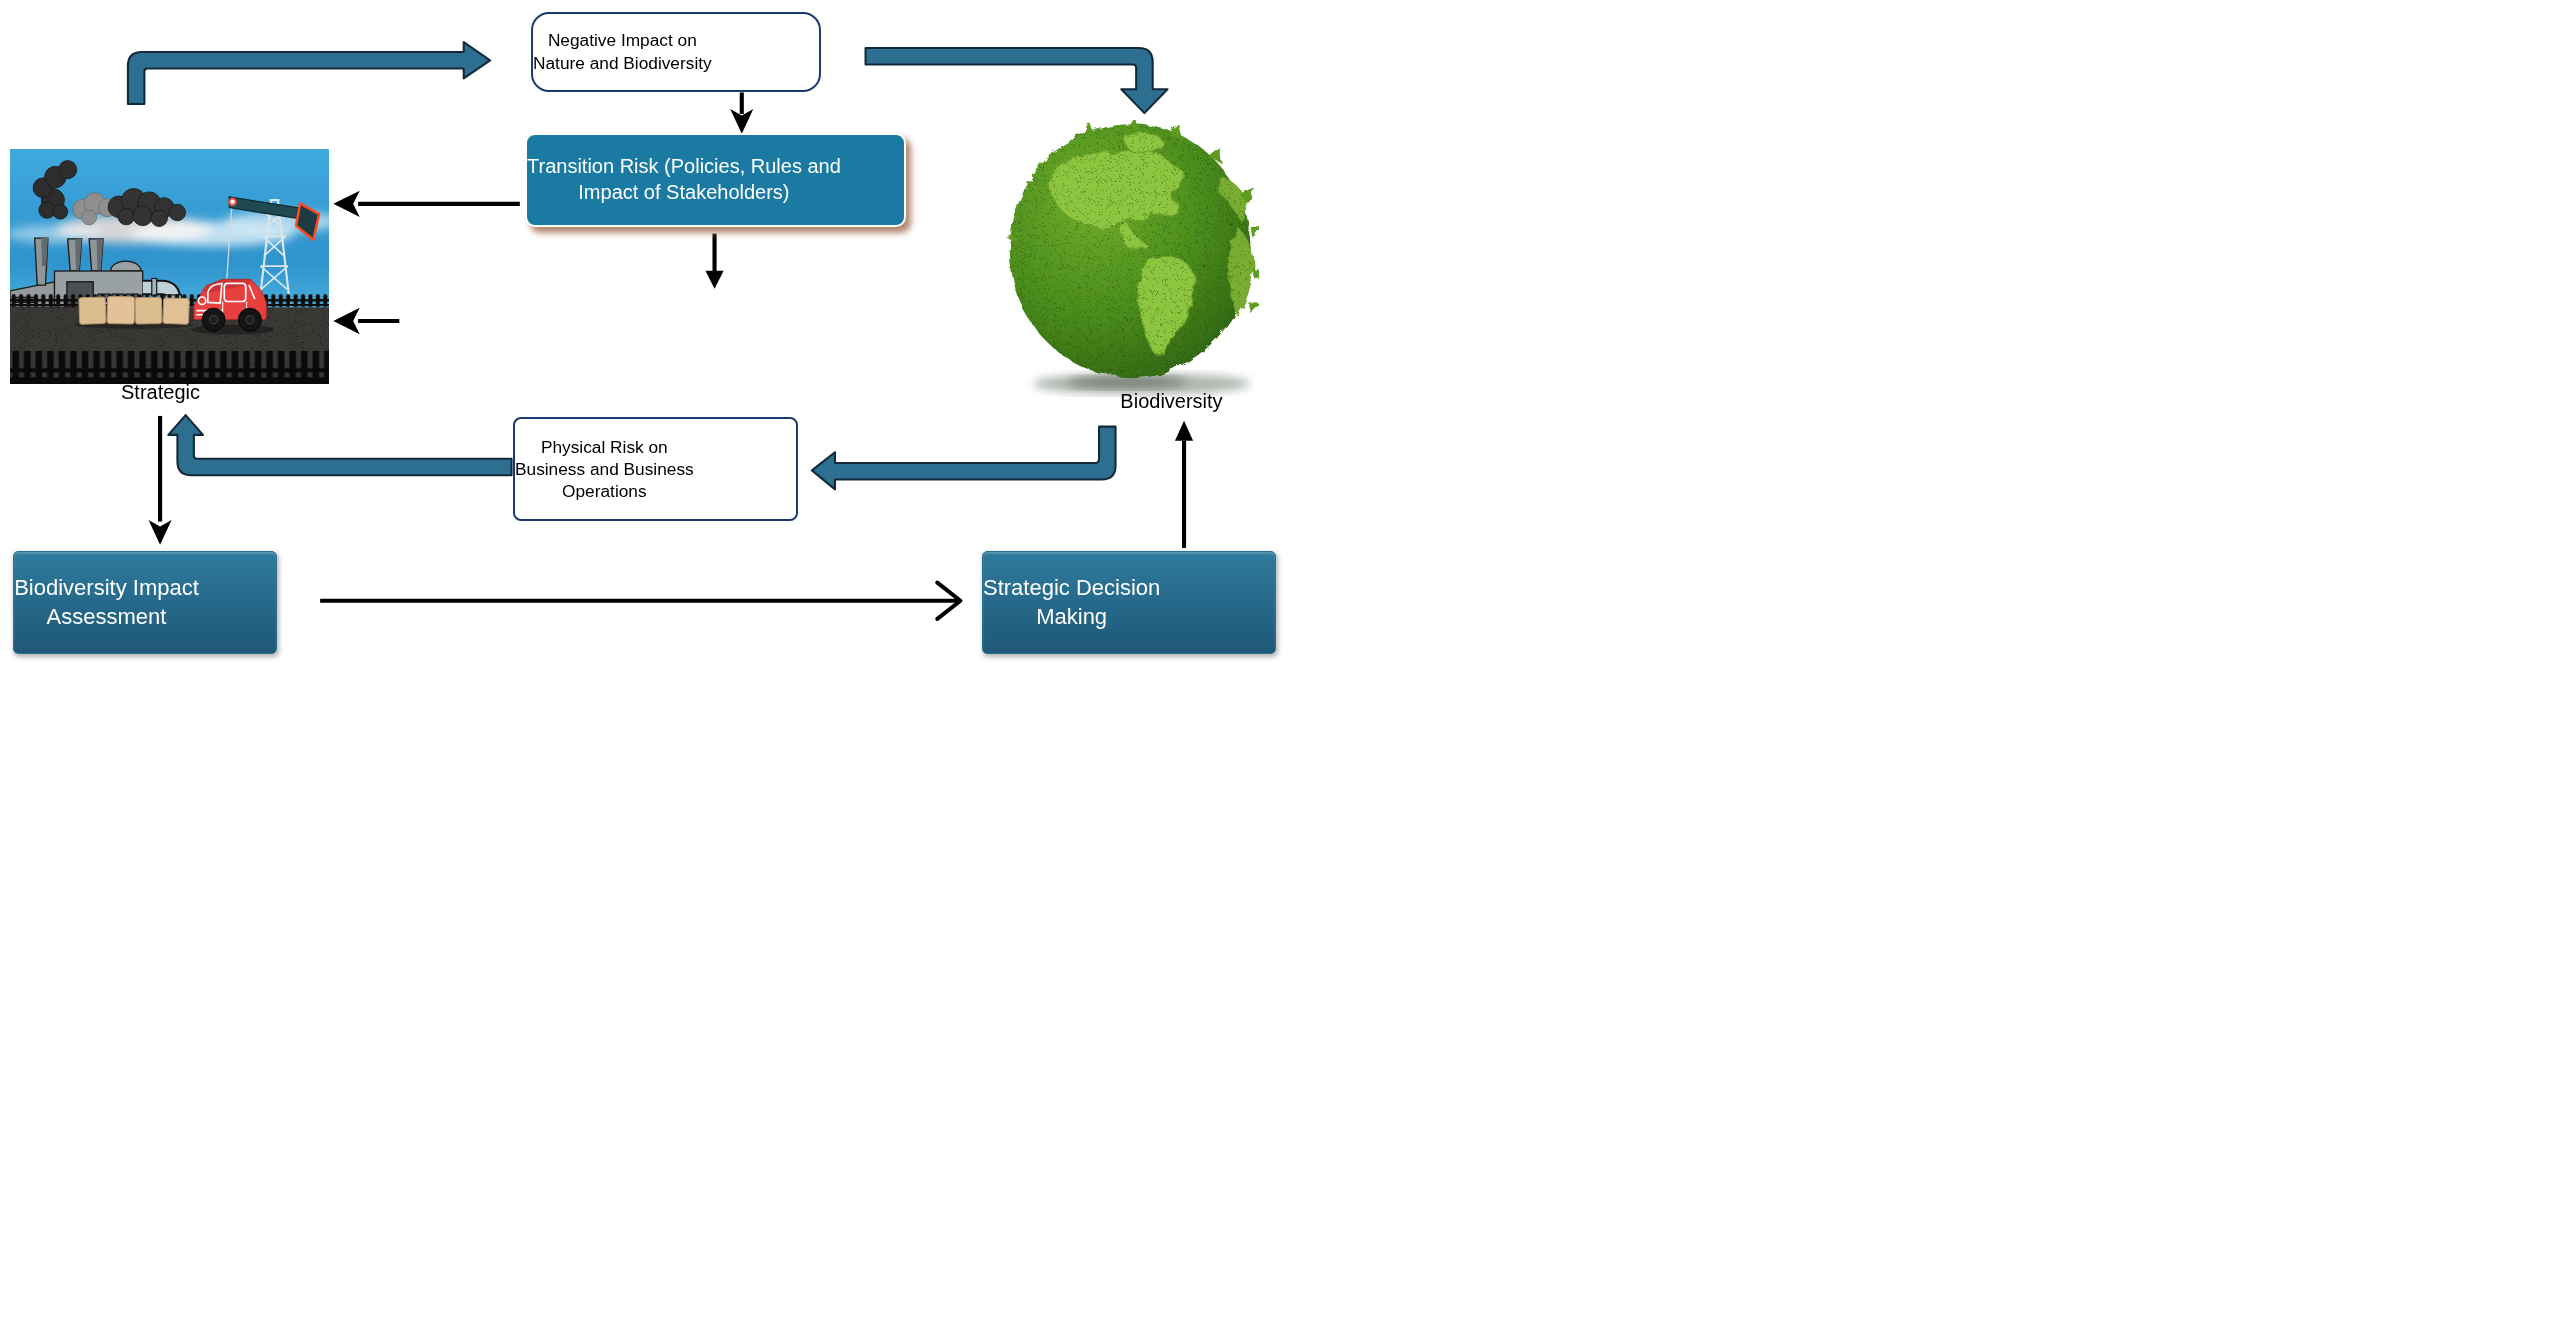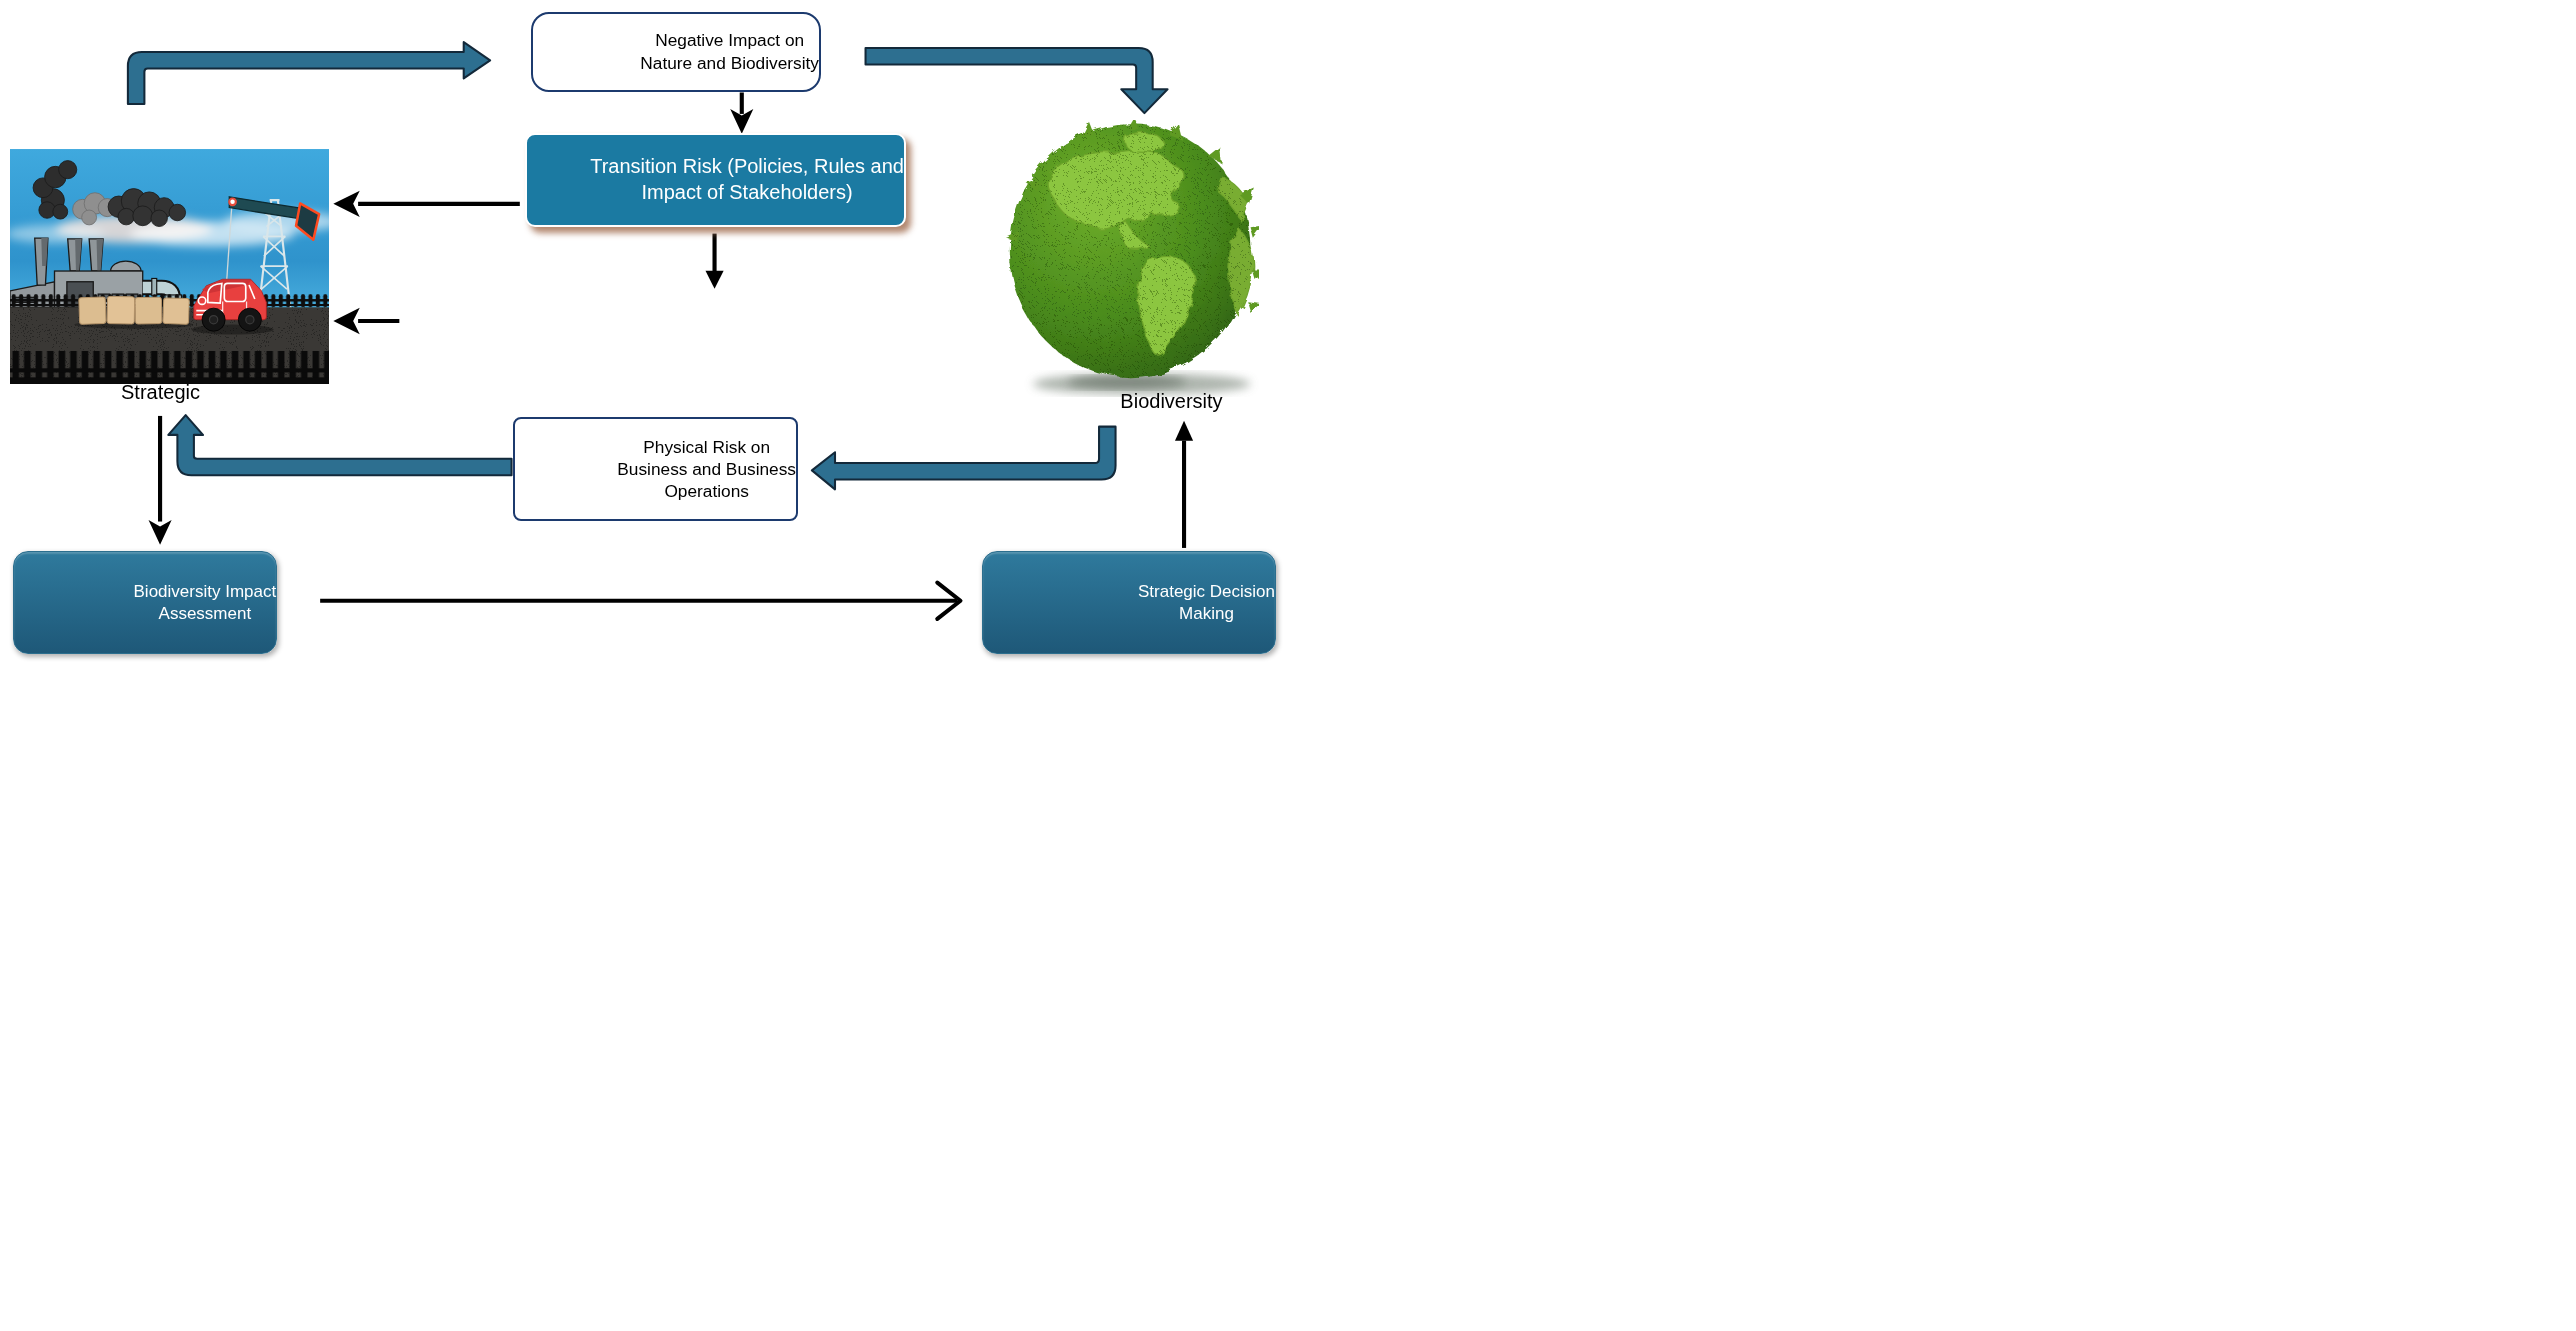--- a/index.html
+++ b/index.html
@@ -9,35 +9,35 @@
   }
   .stage *{box-sizing:border-box;}
   svg{display:block;}
   #arrow-layer{position:absolute;left:0;top:0;z-index:1;}
   .teal-arrow{fill:var(--arrow-fill);stroke:var(--arrow-stroke);stroke-width:2.5;stroke-linejoin:round;}
   .black-line{stroke:var(--black);stroke-width:5;}
   .black-head{fill:var(--black);}
   .black-chevron{stroke:var(--black);stroke-width:5;fill:none;stroke-linecap:round;stroke-linejoin:round;}
 
   .node{
-    position:absolute;z-index:2;display:flex;align-items:center;justify-content:flex-end;
+    position:absolute;z-index:2;display:flex;align-items:center;justify-content:flex-start;
     text-align:center;white-space:pre-line;line-height:1.28;
   }
   .node-white{
     background:var(--white-box-bg);border:2.5px solid var(--navy-border);
     color:#000;font-size:17.3px;
   }
   .node-teal{
     background:var(--teal-box);border:2.5px solid #ffffff;color:var(--teal-box-text);
     font-size:20px;border-radius:10px;
     box-shadow:5px 5.8px 6.6px rgba(171,123,97,0.9);
   }
   .node-steel{
     background:linear-gradient(180deg,var(--steel-box-top) 0%,var(--steel-box-bottom) 100%);
-    border:1.7px solid var(--steel-box-border);color:#fff;font-size:17px;border-radius:15px;
+    border:1.7px solid var(--steel-box-border);color:#fff;font-size:22px;border-radius:5px;
     box-shadow:1.7px 2.5px 5.8px rgba(0,0,0,0.3), inset 0 1.7px 1.7px rgba(255,255,255,0.22);
   }
   #node-negative{left:531px;top:11.6px;width:290px;height:80px;border-radius:18px;}
   #node-transition{left:525px;top:133px;width:381px;height:94px;}
   #node-sustain{left:403px;top:290px;width:323px;height:89px;}
   #node-physical{left:513px;top:417px;width:285px;height:104px;border-radius:8px;}
   #node-bia{left:13.2px;top:551px;width:264px;height:103px;}
   #node-sdm{left:982px;top:551px;width:294px;height:103px;}
 
   .caption{

